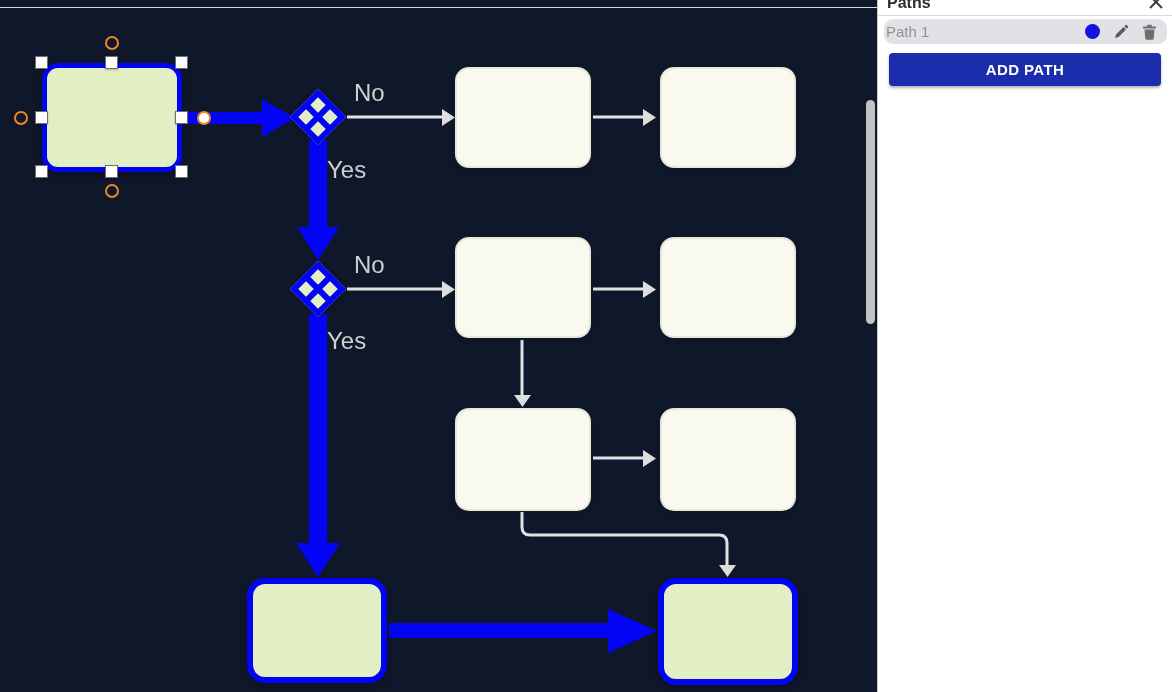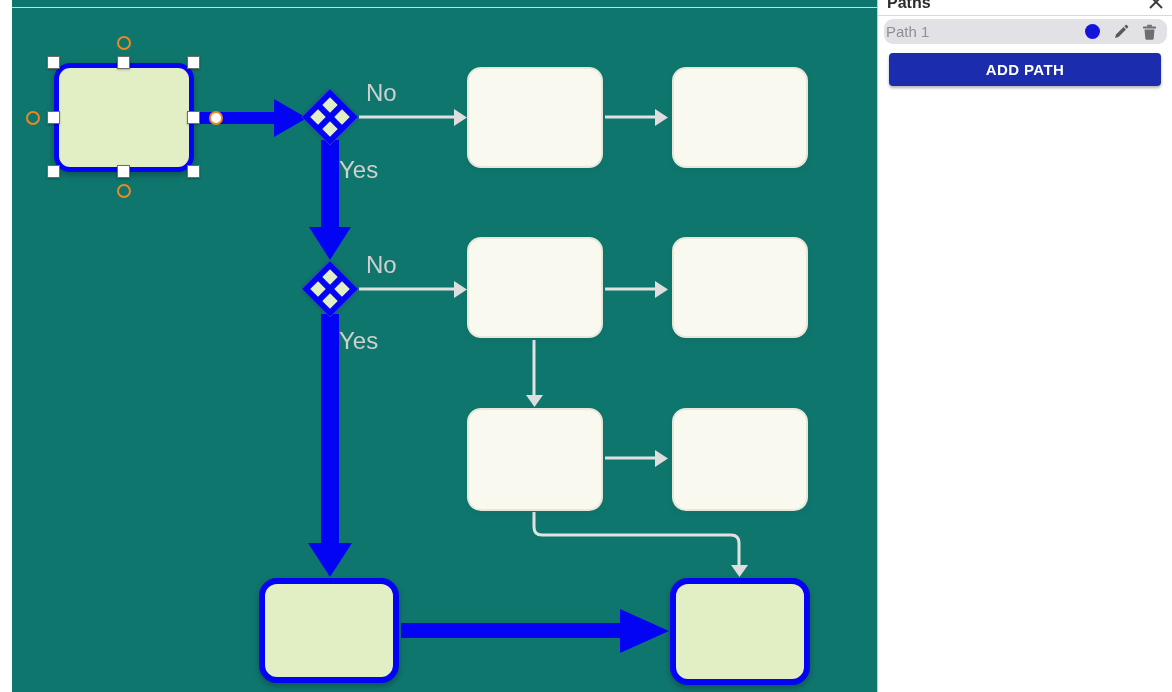--- a/index.html
+++ b/index.html
@@ -2,21 +2,21 @@
 <html><head>
 <meta charset="utf-8">
 <style>
   html,body{margin:0;padding:0;}
   body{
     width:1172px;height:692px;overflow:hidden;background:#ffffff;
     font-family:"Liberation Sans",sans-serif;position:relative;
   }
   .app{position:absolute;inset:0;}
   
-  .canvas{position:absolute;left:0;top:0;width:877px;height:692px;background:#0f766e;margin-left:12px;}
+  .canvas{position:absolute;left:0;top:0;width:877px;height:692px;background:#0f172a;}
   .canvas-top-border{position:absolute;left:0;top:7px;width:877px;height:1px;background:#d6d6d6;}
   svg.connectors{position:absolute;left:0;top:0;width:877px;height:692px;}
   .flow-node{position:absolute;box-sizing:border-box;background:#e2efc5;border:5px solid #0404f5;
     border-radius:16px;box-shadow:0 3px 6px rgba(0,0,0,0.28);}
   .flow-node.big{border-width:6px;border-radius:18px;}
   .faded-box{position:absolute;box-sizing:border-box;background:#f9f9f0;border:2px solid #e7e7da;
     border-radius:14px;box-shadow:0 3px 7px rgba(0,0,0,0.05);}
   .diamond{position:absolute;width:40px;height:40px;box-sizing:border-box;background:#e2efc5;
     border:6px solid #0404f5;transform:rotate(45deg);box-shadow:0 0 4px rgba(0,0,0,0.25);}
   .diamond .bar-h{position:absolute;left:-2px;right:-2px;top:50%;margin-top:-3px;height:6px;background:#0404f5;}

